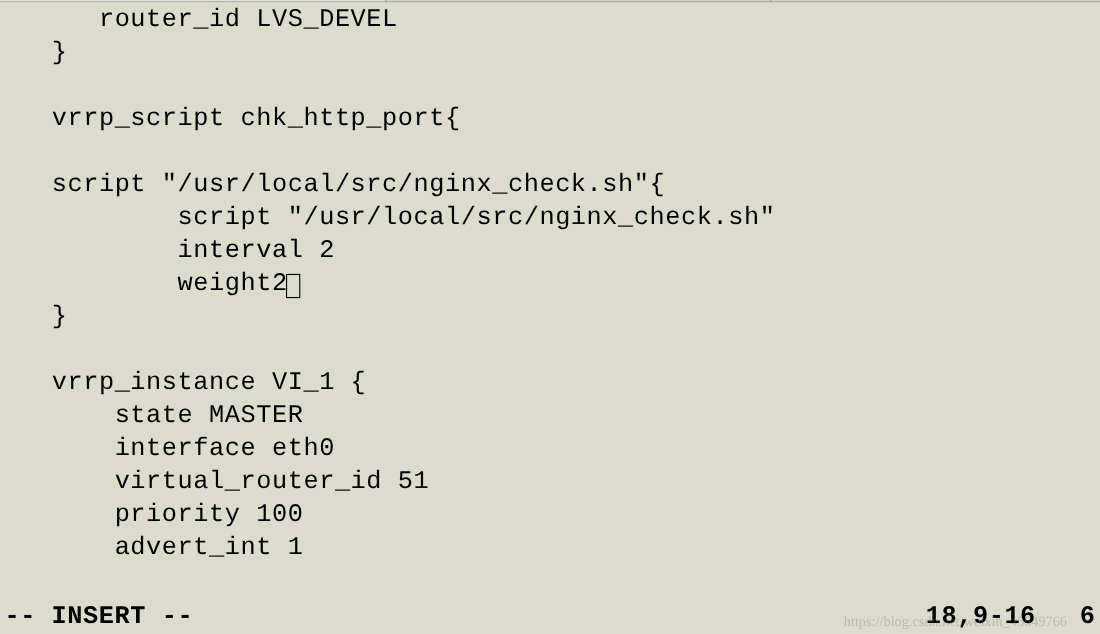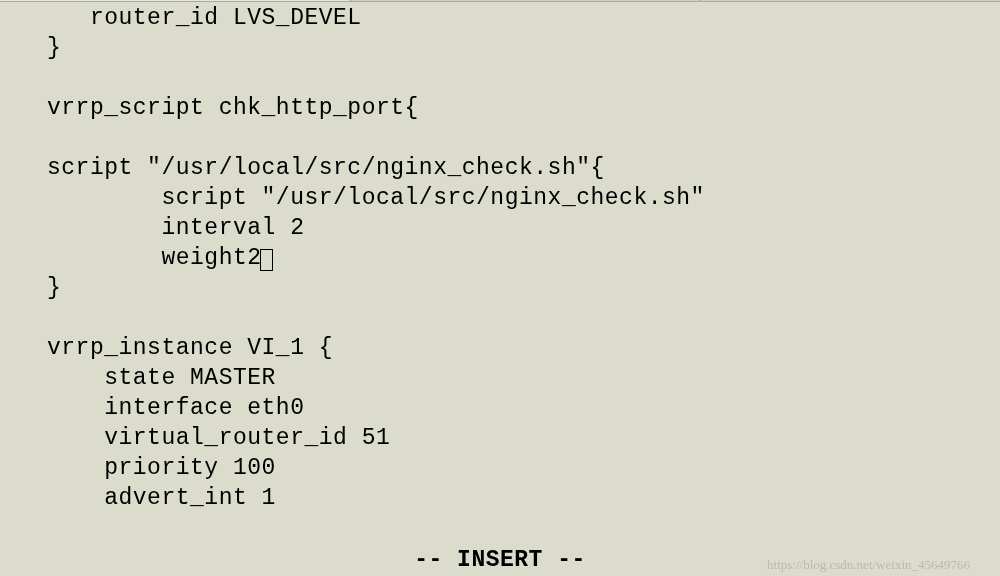--- a/index.html
+++ b/index.html
@@ -44,21 +44,20 @@
       position: absolute;
       bottom: 0;
       left: 0;
       width: 100%;
       height: 30px;
       padding: 0 4px;
       display: flex;
       justify-content: space-between;
       align-items: center;
       font-weight: bold;
-      flex-direction: column;
     }
     .status-mode {
       font-weight: bold;
     }
     .status-right {
       display: flex;
       gap: 40px;
     }
     .watermark {
       position: absolute;

